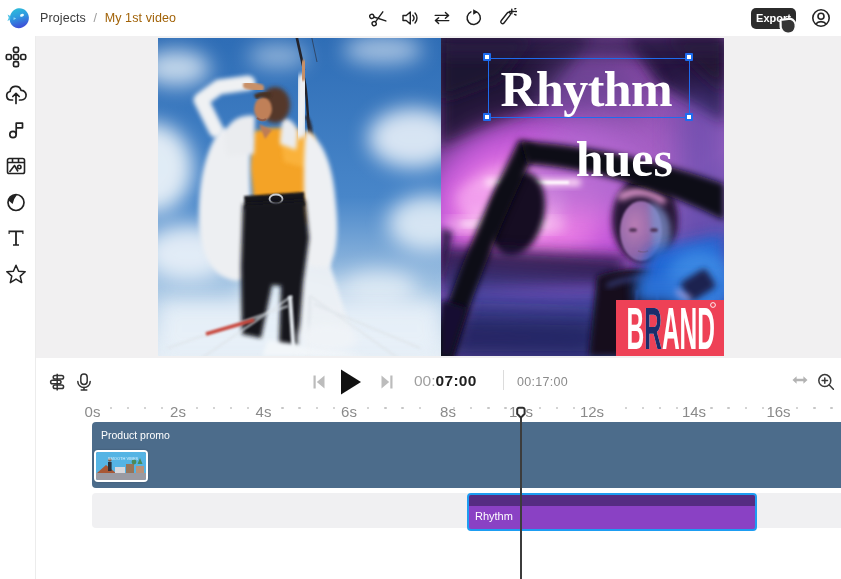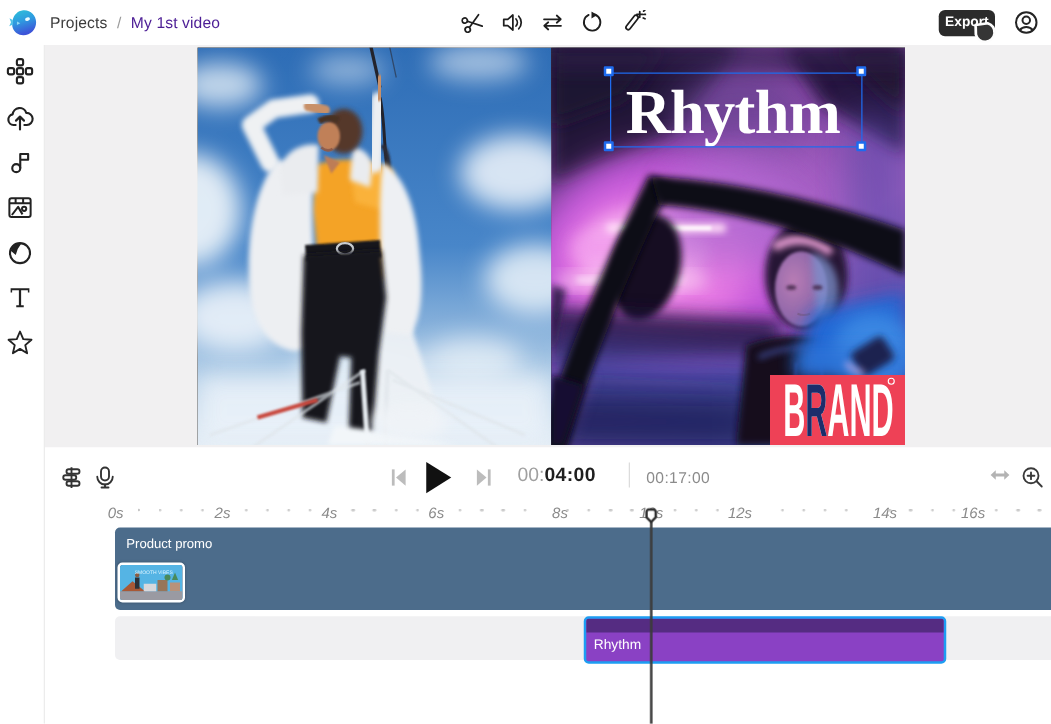--- a/index.html
+++ b/index.html
@@ -3,42 +3,42 @@
 <meta charset="utf-8">
 <style>
 * { margin:0; padding:0; box-sizing:border-box; }
 html,body { width:841px; height:579px; background:#fff; font-family:"Liberation Sans", sans-serif; overflow:hidden; }
 .abs { position:absolute; }
 #page { position:relative; width:841px; height:579px; }
 
 #header { position:absolute; left:0; top:0; width:841px; height:36px; background:#fff; z-index:5; }
 #crumb { position:absolute; left:40px; top:11px; font-size:12.5px; color:#3c3c3c; letter-spacing:.1px; }
 #crumb .sep { color:#9a9a9a; margin:0 4px; }
-#crumb .cur { color:#4c1d95; }
+#crumb .cur { color:#a16207; }
 #exportbtn { position:absolute; left:751px; top:8px; width:45px; height:21px; background:#2b2b2b; border-radius:5px; color:#fff; font-size:11px; font-weight:bold; text-align:center; line-height:21px; }
 
 #sidebar { position:absolute; left:0; top:36px; width:36px; height:543px; background:#fff; border-right:1px solid #ececec; z-index:4; }
 
 #canvas { position:absolute; left:36px; top:36px; width:805px; height:322px; background:#f1f0f1; }
 #video { position:absolute; left:122px; top:2px; width:566px; height:318px; overflow:hidden; background:#333; }
 
 .vtxt { position:absolute; color:#fff; font-family:"Liberation Serif", serif; font-weight:bold; white-space:nowrap; z-index:3; }
 
 #selbox { position:absolute; left:329.5px; top:20px; width:202px; height:60px; border:1.8px solid #1e6bee; z-index:4; }
 .hdl { position:absolute; width:8px; height:8px; background:#fff; border:2px solid #1e6bee; border-radius:1px; z-index:5; }
 
 #timeline { position:absolute; left:36px; top:358px; width:805px; height:221px; background:#fff; }
 #track1 { position:absolute; left:56px; top:64px; width:818px; height:66px; background:#4c6c8b; border-radius:4px 0 0 4px; }
 #row2 { position:absolute; left:56px; top:134.5px; width:749px; height:35px; background:#f0f0f2; border-radius:4px 0 0 4px; }
 #clip2 { position:absolute; left:431px; top:134.5px; width:290px; height:38px; background:#8a41c4; border:2.5px solid #1d9df2; border-radius:4px; overflow:hidden; }
 #clip2 .strip { position:absolute; left:0; top:0; width:100%; height:11px; background:#552c82; }
 #clip2 .lbl { position:absolute; left:6px; top:15px; color:#fff; font-size:11px; }
 #thumb { position:absolute; left:2px; top:28px; width:54px; height:32px; border:2px solid #fff; border-radius:4px; overflow:hidden; box-shadow:0 0 2px rgba(0,0,0,.25); }
 #phline { position:absolute; left:484px; top:58px; width:1.6px; height:163px; background:#3c3c3c; z-index:6; }
-#ruler { position:absolute; left:0; top:44px; width:805px; height:14px; font-size:12px; color:#8a8a8a;font-style:italic; }
+#ruler { position:absolute; left:0; top:44px; width:805px; height:14px; font-size:15px; color:#8a8a8a; }
 .rlbl { position:absolute; top:1px; transform:translateX(-50%); }
 .rdot { position:absolute; width:2.4px; height:2.4px; border-radius:50%; background:#c6c6c6; top:5px; }
 
 #time1 { position:absolute; left:378px; top:14px; font-size:15.5px; color:#a0a0a0; }
 #time1 b { color:#1f1f1f; font-weight:bold; letter-spacing:.3px; }
 #tsep { position:absolute; left:466.5px; top:12px; width:1px; height:20px; background:#dcdcdc; }
 #time2 { position:absolute; left:481px; top:17px; font-size:12.5px; color:#8b8b8b; letter-spacing:.3px; }
 svg { display:block; }
 .icon { position:absolute; }
 </style>
@@ -202,20 +202,21 @@
 
         <rect x="242" y="236" width="30" height="22" rx="4" fill="#1a2450" transform="rotate(-32 257 247)" filter="url(#rb3)"></rect>
         <path d="M236,252 q6,8 14,8" stroke="#d8aee0" stroke-width="4" fill="none" opacity=".8" filter="url(#rb3)"></path>
 
         <path d="M-10,315 C10,250 42,173 78,102 L96,110 C62,180 28,262 12,324 L-10,324 Z" fill="#0c0a16" filter="url(#rb3)"></path>
         <path d="M80,103 C150,107 225,125 283,146 L283,182 C218,150 148,130 86,126 Z" fill="#0e0b18" filter="url(#rb3)"></path>
         <path d="M0,262 L26,270 L10,318 L0,318 Z" fill="#161031" filter="url(#rb3)"></path>
         <path d="M0,190 L12,194 L2,240 L0,240 Z" fill="#1c1438" opacity=".8" filter="url(#rb3)"></path>
       </svg>
       <div class="vtxt" id="t1" style="right:52px; top:21.7px; font-size:50px; letter-spacing:-0.6px;">Rhythm</div>
+      <div class="vtxt" id="t3" style="right:51px; top:91.7px; font-size:50px;">hues</div>
       <div id="selbox"></div>
       <div class="hdl" style="left:324.5px; top:14.5px;"></div>
       <div class="hdl" style="left:526.5px; top:14.5px;"></div>
       <div class="hdl" style="left:324.5px; top:74.5px;"></div>
       <div class="hdl" style="left:526.5px; top:74.5px;"></div>
       <div id="brand" class="abs" style="left:457.5px; top:262px; width:108.5px; height:55.5px; background:#ee4156; z-index:3;">
         <svg width="108" height="55" viewBox="0 0 108 55">
           <g transform="translate(10.5,49) scale(0.4085,1)" font-family="Liberation Sans, sans-serif" font-size="60" font-weight="bold">
             <text x="0" y="0" fill="#ffffff">BRAND</text>
             <text x="43.34" y="0" fill="#1c2d6b">R</text>
@@ -366,21 +367,21 @@
       <path d="M7.8,4.9 V10.3 M5.1,7.6 H10.5"></path>
     </svg>
     <div id="ruler">
       <span class="rlbl" style="left:56.5px">0s</span>
       <span class="rlbl" style="left:142px">2s</span>
       <span class="rlbl" style="left:227.5px">4s</span>
       <span class="rlbl" style="left:313px">6s</span>
       <span class="rlbl" style="left:412px">8s</span>
       <span class="rlbl" style="left:485px">10s</span>
       <span class="rlbl" style="left:556px">12s</span>
-      <span class="rlbl" style="left:672px">14s</span>
+      <span class="rlbl" style="left:658px">14s</span>
       <span class="rlbl" style="left:742.5px">16s</span>
         <i class="rdot" style="left:73.7px"></i>
         <i class="rdot" style="left:90.8px"></i>
         <i class="rdot" style="left:108.0px"></i>
         <i class="rdot" style="left:125.1px"></i>
         <i class="rdot" style="left:159.5px"></i>
         <i class="rdot" style="left:176.6px"></i>
         <i class="rdot" style="left:193.8px"></i>
         <i class="rdot" style="left:210.9px"></i>
         <i class="rdot" style="left:245.3px"></i>
@@ -404,21 +405,21 @@
         <i class="rdot" style="left:622.8px"></i>
         <i class="rdot" style="left:639.9px"></i>
         <i class="rdot" style="left:674.3px"></i>
         <i class="rdot" style="left:691.4px"></i>
         <i class="rdot" style="left:708.6px"></i>
         <i class="rdot" style="left:725.7px"></i>
         <i class="rdot" style="left:760.1px"></i>
         <i class="rdot" style="left:777.2px"></i>
         <i class="rdot" style="left:794.4px"></i>
     </div>
-    <div id="time1">00:<b>04:00</b></div>
+    <div id="time1">00:<b>07:00</b></div>
     <div id="tsep"></div>
     <div id="time2">00:17:00</div>
     <div id="phline"></div>
     <svg class="icon" style="left:478.5px;top:47.5px;z-index:7" width="14" height="14" viewBox="0 0 14 14">
       <path d="M2.2,3.6 a1.9,1.9 0 0 1 1.9,-1.9 h3.6 a1.9,1.9 0 0 1 1.9,1.9 v4.2 L5.9,11.6 L2.2,7.8 Z" fill="#fff" stroke="#2f2f2f" stroke-width="2"></path>
     </svg>
   </div>
 </div>
 
 </body></html>

